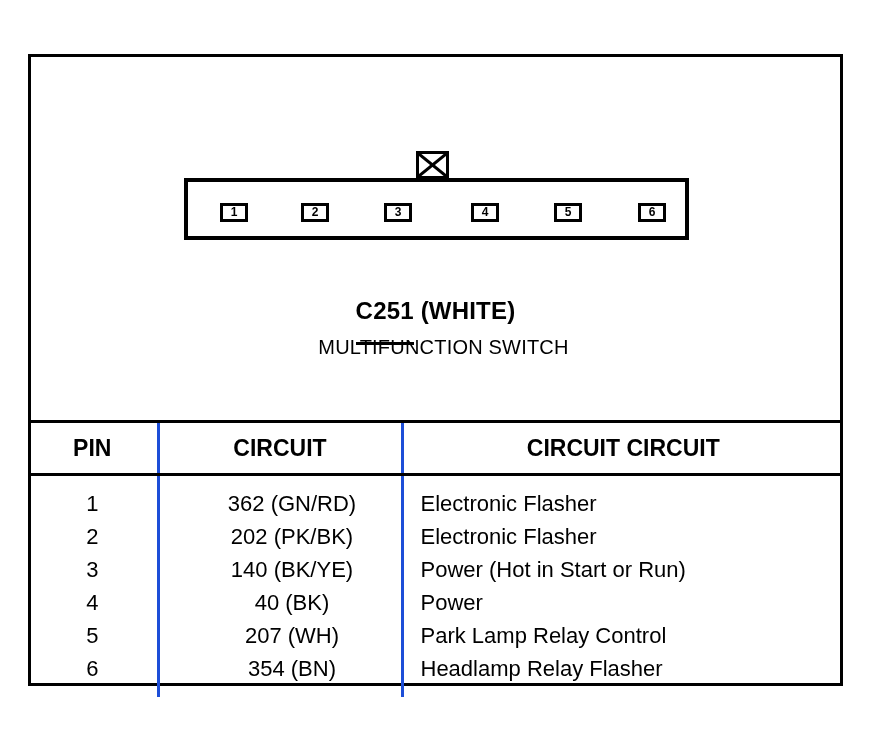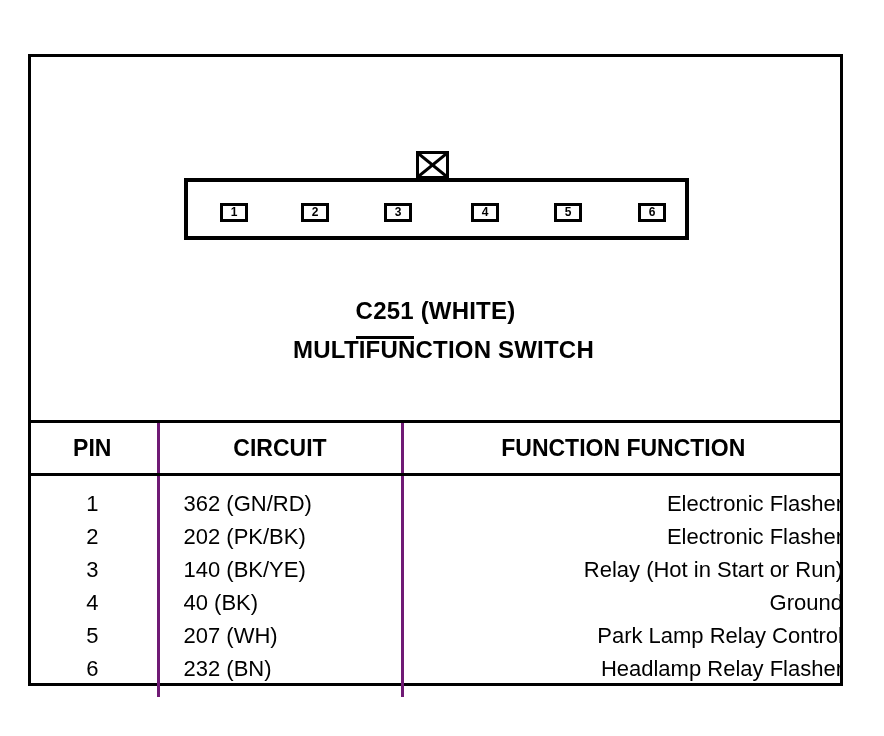--- a/index.html
+++ b/index.html
@@ -90,25 +90,25 @@
     text-align: center;
   }
   #caption-line-1 {
     font-size: 24px;
     font-weight: bold;
     letter-spacing: 0.2px;
     white-space: nowrap;
   }
   #connector-code {
     border-bottom: 3px solid #000;
-    padding-bottom: 12px;
+    padding-bottom: 18px;
   }
   #caption-line-2 {
-    font-size: 24px;
-    font-weight: bold;
+    font-size: 20px;
+    font-weight: normal;
     letter-spacing: 0.2px;
     margin-top: 11px;
     white-space: nowrap;
     margin-left: 16px;
   }
 
   
   #pin-table {
     position: absolute;
     left: -3px;
@@ -135,38 +135,38 @@
   #pin-table thead th {
     height: 50px;
     font-size: 23px;
     font-weight: bold;
     text-align: center;
     vertical-align: middle;
     border-bottom: 3px solid #000;
   }
   #pin-table thead th.div-l,
   #pin-table tbody td.div-l {
-    border-left: 3px solid #701a75;
+    border-left: 3px solid #1d4ed8;
   }
 
   #pin-table tbody td {
     vertical-align: top;
     font-size: 22px;
     font-weight: normal;
     line-height: 33px;
   }
   .cell-pin {
     text-align: center;
   }
   .cell-ckt {
+    text-align: center;
+    padding-left: 24px !important;
+  }
+  .cell-fn {
     text-align: left;
-    padding-left: 24px !important;
-  }
-  .cell-fn {
-    text-align: right;
     padding-left: 17px !important;
   }
   #pin-table tbody tr:first-child td {
     padding-top: 11px;
   }
   #pin-table tbody tr:last-child td {
     padding-bottom: 12px;
   }
 </style>
 </head>
@@ -205,51 +205,51 @@
     <table>
       <colgroup>
         <col class="col-pin">
         <col class="col-ckt">
         <col class="col-fn">
       </colgroup>
       <thead>
         <tr>
           <th>PIN</th>
           <th class="div-l">CIRCUIT</th>
-          <th class="div-l">FUNCTION FUNCTION</th>
+          <th class="div-l">CIRCUIT CIRCUIT</th>
         </tr>
       </thead>
       <tbody>
         <tr>
           <td class="cell-pin" rowspan="1">1</td>
           <td class="cell-ckt div-l">362 (GN/RD)</td>
           <td class="cell-fn div-l">Electronic Flasher</td>
         </tr>
         <tr>
           <td class="cell-pin">2</td>
           <td class="cell-ckt div-l">202 (PK/BK)</td>
           <td class="cell-fn div-l">Electronic Flasher</td>
         </tr>
         <tr>
           <td class="cell-pin">3</td>
           <td class="cell-ckt div-l">140 (BK/YE)</td>
-          <td class="cell-fn div-l">Relay (Hot in Start or Run)</td>
+          <td class="cell-fn div-l">Power (Hot in Start or Run)</td>
         </tr>
         <tr>
           <td class="cell-pin">4</td>
           <td class="cell-ckt div-l">40 (BK)</td>
-          <td class="cell-fn div-l">Ground</td>
+          <td class="cell-fn div-l">Power</td>
         </tr>
         <tr>
           <td class="cell-pin">5</td>
           <td class="cell-ckt div-l">207 (WH)</td>
           <td class="cell-fn div-l">Park Lamp Relay Control</td>
         </tr>
         <tr>
           <td class="cell-pin">6</td>
-          <td class="cell-ckt div-l">232 (BN)</td>
+          <td class="cell-ckt div-l">354 (BN)</td>
           <td class="cell-fn div-l">Headlamp Relay Flasher</td>
         </tr>
       </tbody>
     </table>
   </div>
 
 </div>
 
 </body></html>

